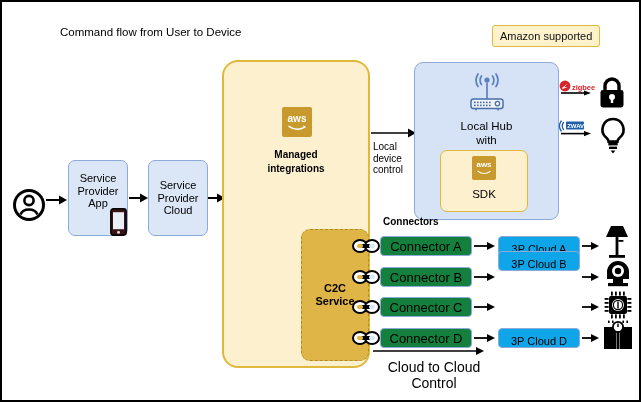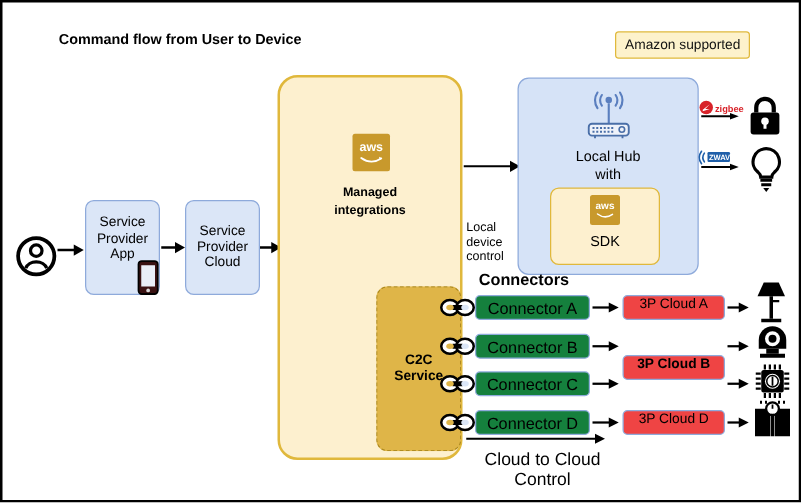--- a/index.html
+++ b/index.html
@@ -3,21 +3,21 @@
 <meta charset="utf-8">
 <style>
   html,body{margin:0;padding:0;background:#ffffff;}
   body{font-family:"Liberation Sans",sans-serif;}
   #frame{position:relative;width:641px;height:402px;box-sizing:border-box;
          border:2px solid #000000;background:#ffffff;overflow:hidden;}
   .abs{position:absolute;box-sizing:border-box;}
   .txt{white-space:pre-line;line-height:1.15;}
 
   
-  #title{left:45px;top:24px;font-size:11.5px;font-weight:bold;color:#000;}
+  #title{left:58px;top:24px;font-size:11.5px;font-weight:normal;color:#000;}
   .legend{height:22px;display:flex;align-items:center;justify-content:center;
           font-size:11px;padding:0 7px;border-radius:3px;}
   #legend-customer{left:351px;top:23px;background:#dae3f3;border:1px solid #7f9fd0;color:#111;}
   #legend-amazon{left:490px;top:23px;background:#fdf2cc;border:1px solid #e0b93c;color:#111;}
 
   
   .bluebox{background:#dbe6f7;border:1px solid #8eaadb;border-radius:7px;
            display:flex;align-items:center;justify-content:center;text-align:center;
            font-size:11px;color:#000;}
   #sp-app{left:66px;top:158px;width:60px;height:76px;}
@@ -31,27 +31,27 @@
   #c2c-box{left:299px;top:227px;width:68px;height:132px;background:#dfb548;
            border:1px dashed #b08c20;border-radius:9px;
            display:flex;align-items:center;justify-content:center;text-align:center;
            font-size:11px;font-weight:bold;color:#000;}
   #sdk-box{left:438px;top:148px;width:88px;height:62px;background:#fdf0cf;
            border:1px solid #e0b83c;border-radius:7px;}
 
   
   .conn{width:92px;height:20px;background:#15803d;border:1px solid #8eaadb;border-radius:4px;
         display:flex;align-items:center;justify-content:center;font-size:13px;color:#000;}
-  .cloud{width:82px;height:20px;background:#ef4444;border:1px solid #8eaadb;border-radius:4px;
-        display:flex;align-items:flex-start;justify-content:center;font-size:11px;color:#000;}
+  .cloud{width:82px;height:20px;background:#0ea5e9;border:1px solid #8eaadb;border-radius:4px;
+        display:flex;align-items:flex-end;justify-content:center;font-size:11px;color:#000;}
 
   .lbl{font-size:14px;color:#000;text-align:center;}
   .lblL{font-size:10px;color:#000;text-align:left;}
-  #connectors-head{left:381px;top:214px;font-size:13px;font-weight:bold;color:#000;}
-  #local-ctl-lbl{left:371px;top:139px;width:40px;margin-top:36px;}
+  #connectors-head{left:381px;top:214px;font-size:10px;font-weight:bold;color:#000;}
+  #local-ctl-lbl{left:371px;top:139px;width:40px;}
   #c2c-ctl-lbl{left:372px;top:357px;width:120px;}
   #mi-label{left:220px;top:146px;width:148px;text-align:center;font-size:10px;
             font-weight:bold;color:#000;line-height:1.35;}
   #hub-label{left:412px;top:117px;width:145px;text-align:center;font-size:11.5px;
              color:#000;line-height:1.25;}
   #sdk-label{left:438px;top:186px;width:88px;text-align:center;font-size:11.5px;color:#000;}
 
   .awslogo{background:#c8992c;border-radius:2px;display:flex;align-items:center;
            justify-content:center;flex-direction:column;color:#fff;}
   svg{display:block;overflow:visible;}
@@ -267,21 +267,21 @@
   </div>
   <div class="abs conn" style="left:378px;top:265px;">
     <span>Connector B</span>
   </div>
   <div class="abs" style="left:472px;top:269px;">
     <svg width="22" height="12" viewBox="0 0 22 12">
       <line x1="0" y1="6" x2="14" y2="6" stroke="#000" stroke-width="1.8"></line>
       <polygon points="13,2 21,6 13,10" fill="#000"></polygon>
     </svg>
   </div>
-  <div class="abs cloud" style="left:496px;top:282px;font-weight:bold;">
+  <div class="abs cloud" style="left:496px;top:249px;">
     <span>3P Cloud B</span>
   </div>
   <div class="abs" style="left:580px;top:269px;">
     <svg width="18" height="12" viewBox="0 0 18 12">
       <line x1="0" y1="6" x2="10" y2="6" stroke="#000" stroke-width="1.8"></line>
       <polygon points="9,2 17,6 9,10" fill="#000"></polygon>
     </svg>
   </div>
   <div class="abs" style="left:601px;top:258px;">
     <svg width="30" height="28" viewBox="0 0 30 28">

